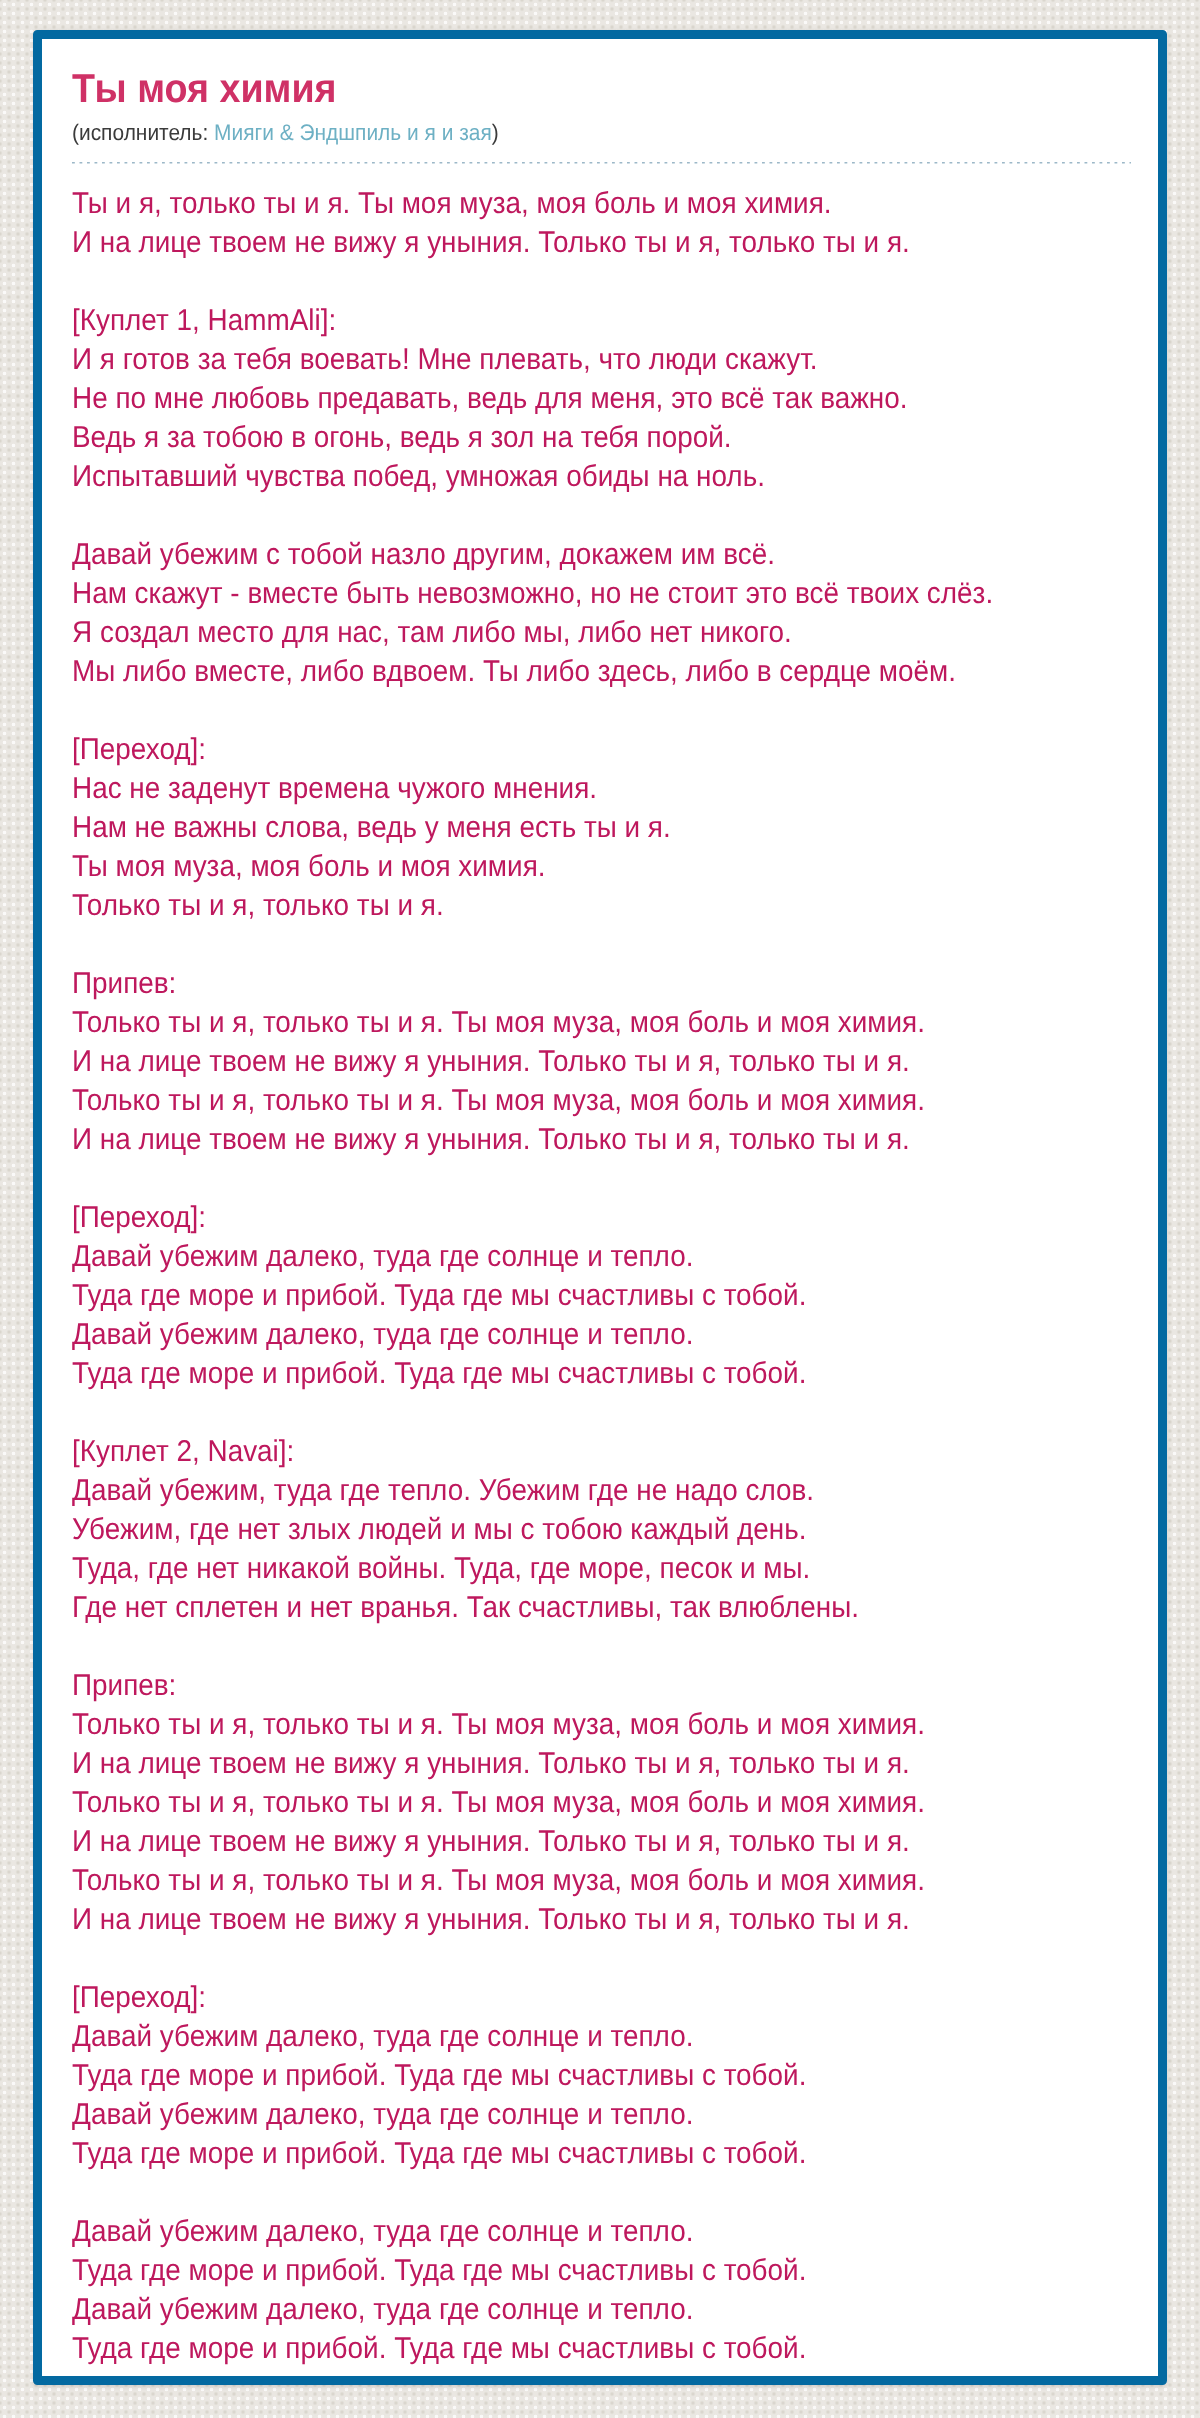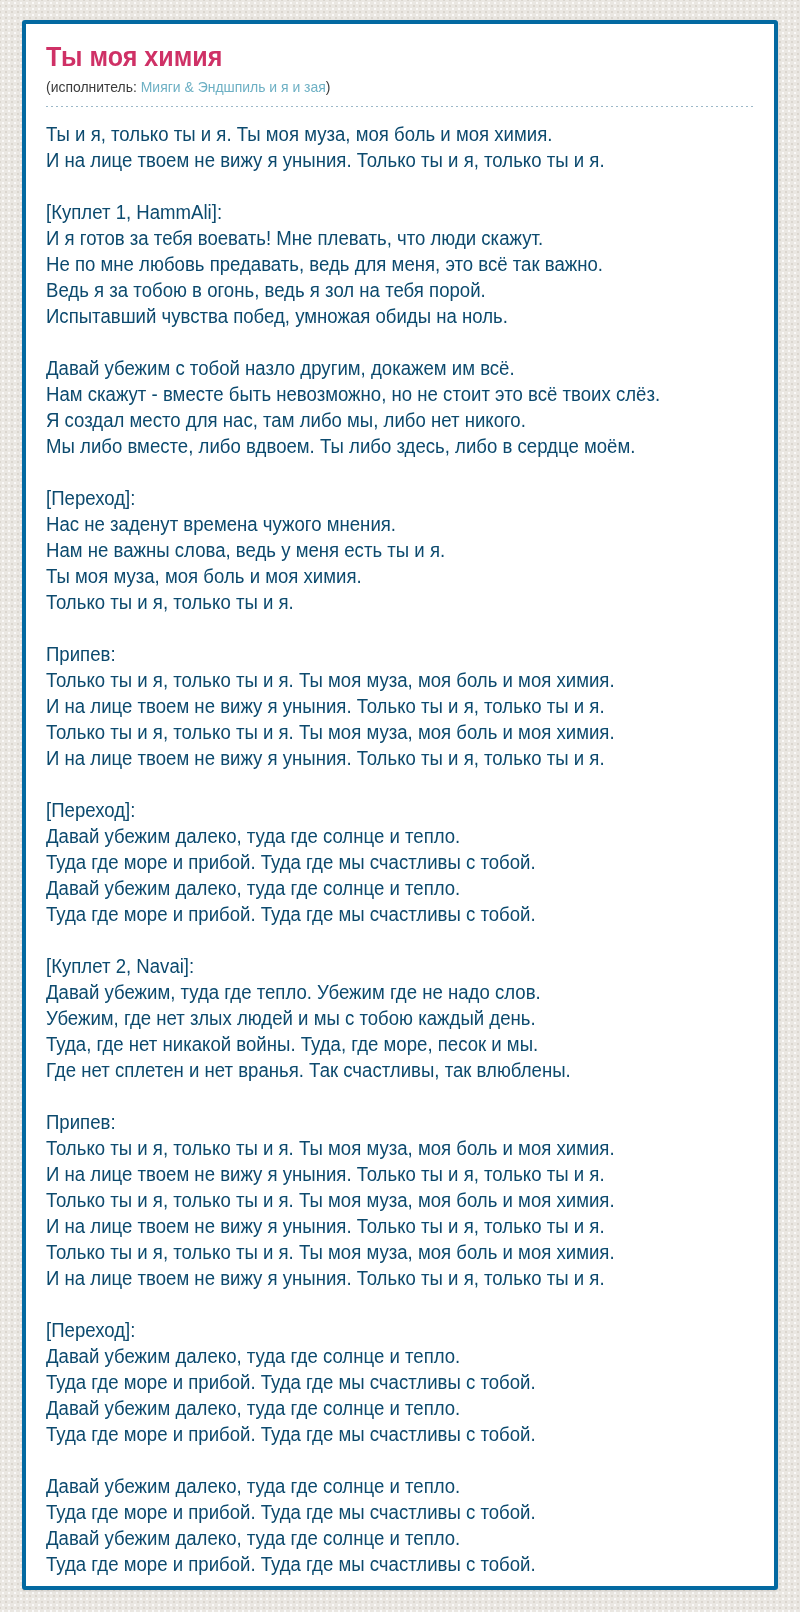--- a/index.html
+++ b/index.html
@@ -15,21 +15,21 @@
       radial-gradient(rgba(205,200,190,0.55) 1px, transparent 1.4px);
     background-size: 6px 6px;
     background-position: 0 0, 3px 3px;
     position: relative;
   }
   .card {
     position: absolute;
     left: 22px; top: 20px;
     width: 756px; height: 1570px;
     background: #ffffff;
-    border: 4px solid #0369a1;
+    border: 6px solid #0369a1;
     border-radius: 3px;
     box-shadow: 0 1px 3px rgba(0,0,0,0.10);
     padding: 18px 18px 0 20px;
   }
   .condensed {
     transform: scaleX(0.93);
     transform-origin: 0 50%;
     white-space: nowrap;
   }
   h1.title {
@@ -53,21 +53,21 @@
   }
   .dotted-sep {
     height: 2px;
     background-image: repeating-linear-gradient(90deg, #9cb8c8 0 2px, transparent 2px 5px);
     background-repeat: repeat-x;
     background-size: 5px 1px;
     background-position: 0 0;
   }
   .lyrics {
     margin-top: 13px;
-    color: #0c4a6e;
+    color: #be185d;
   }
   .para { margin-bottom: 26px; }
   .para:last-child { margin-bottom: 0; }
   .line {
     font-size: 20px;
     line-height: 26px;
     height: 26px;
   }
 </style>
 </head>

